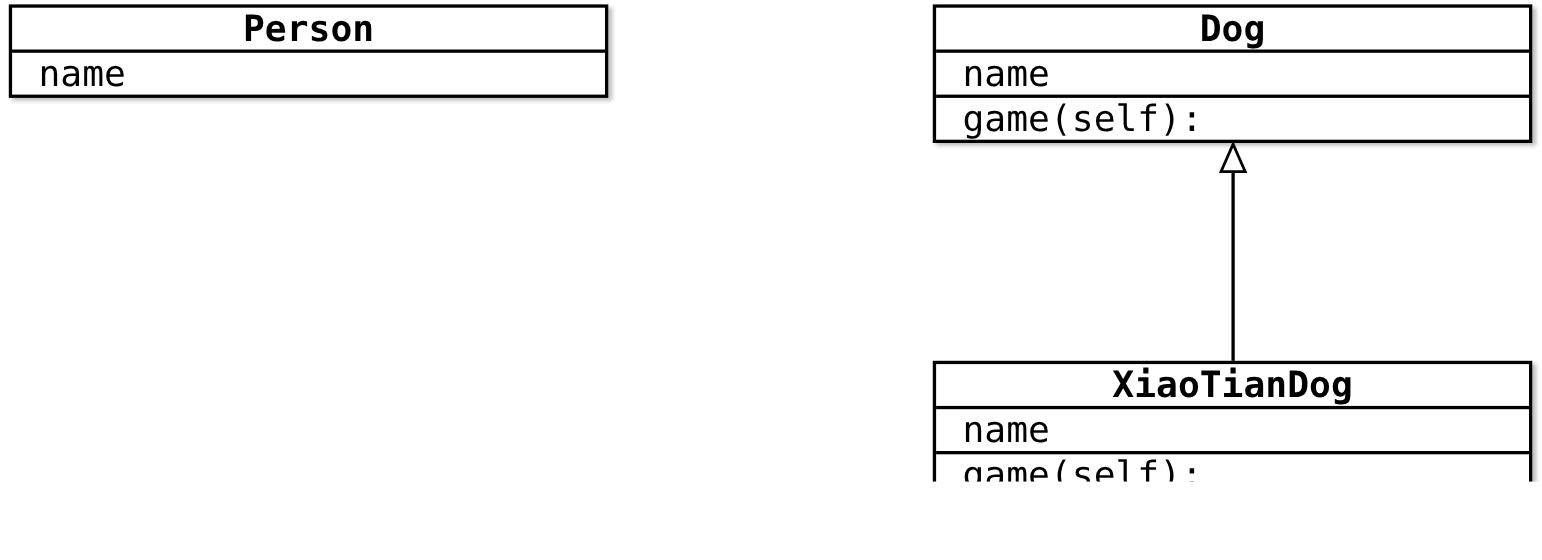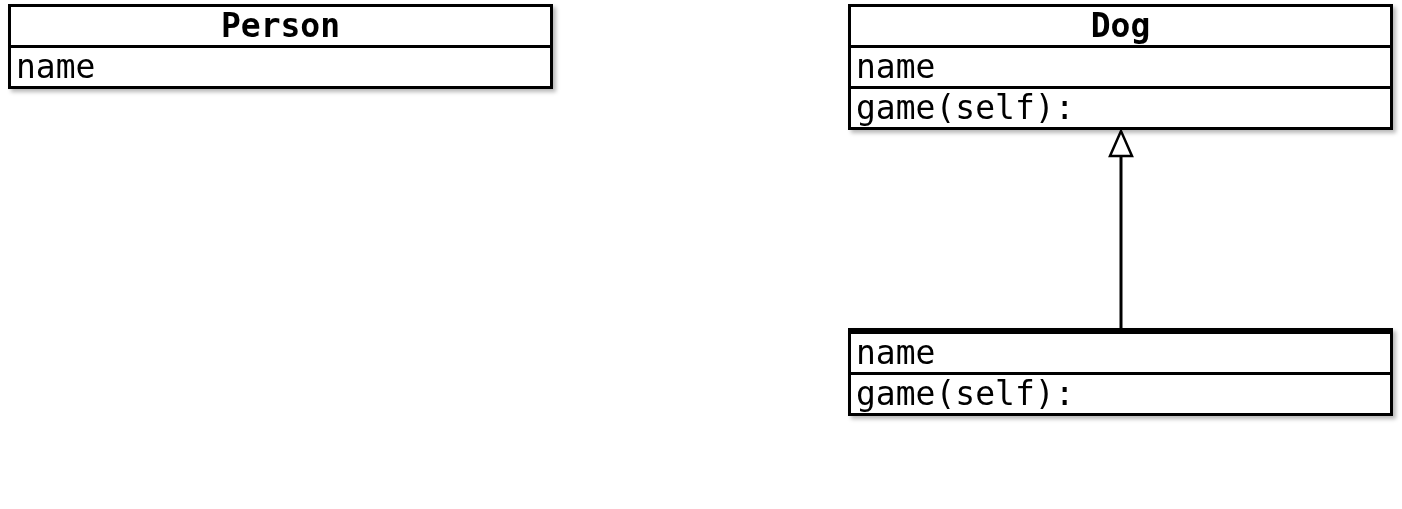--- a/index.html
+++ b/index.html
@@ -30,21 +30,21 @@
     color: #000000;
     white-space: nowrap;
     overflow: hidden;
   }
   .row.title {
     font-weight: bold;
     text-align: center;
   }
   .row.member {
     border-top: 3px solid #000000;
-    padding-left: 5px;
+    padding-left: 24px;
   }
   .hl {  }
   .arrow-svg {
     position: absolute;
     overflow: visible;
   }
 </style>
 </head>
 <body>
 
@@ -60,17 +60,18 @@
     <div class="row member">name</div>
     <div class="row member">game(self):</div>
   </div>
 
   <svg class="arrow-svg" style="left:1100px; top:129px;" width="42" height="200" viewBox="0 0 42 200">
     <line x1="21" y1="27" x2="21" y2="200" stroke="#000000" stroke-width="3"></line>
     <polygon points="21,2 10,27 32,27" fill="#ffffff" stroke="#000000" stroke-width="2.5"></polygon>
   </svg>
 
   <div class="class-box" style="left:848px; top:328px;">
+    <div class="row title">XiaoTianDog</div>
     <div class="row member">name</div>
     <div class="row member">game(self):</div>
   </div>
 
 </div>
 
 </body></html>

